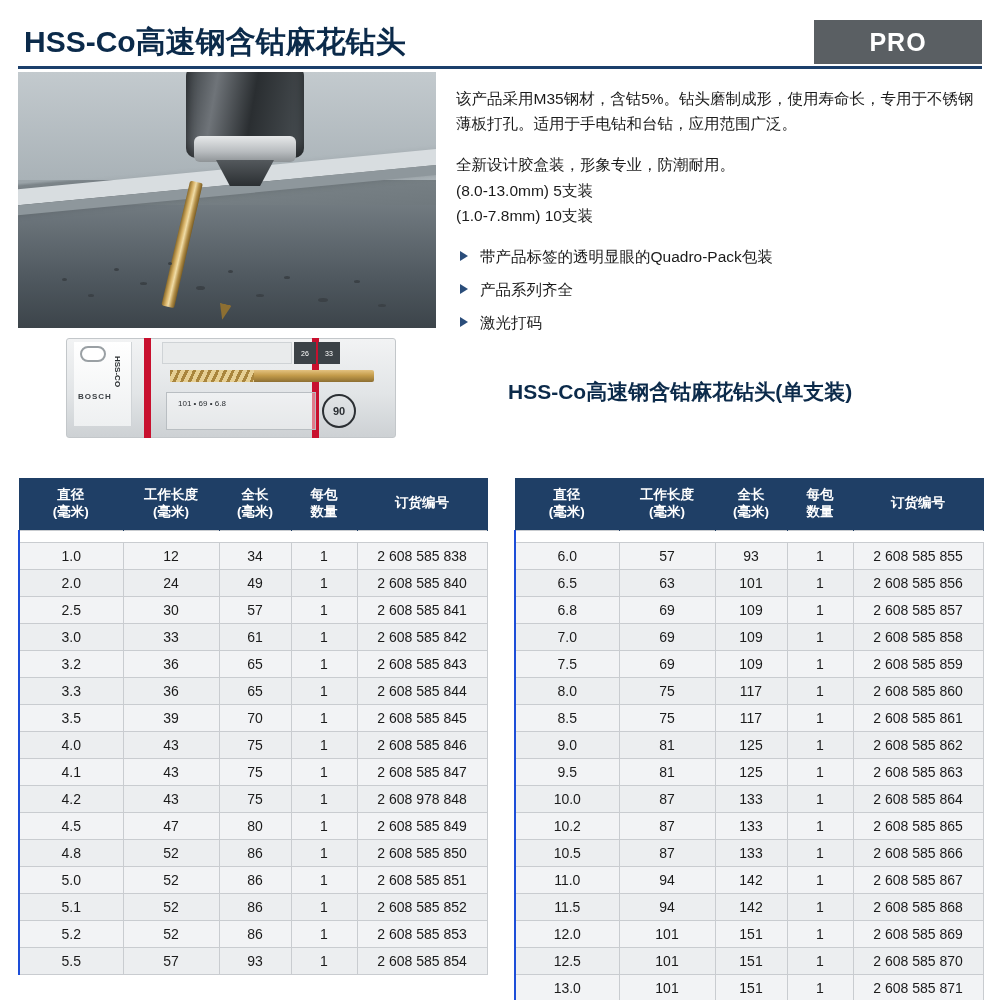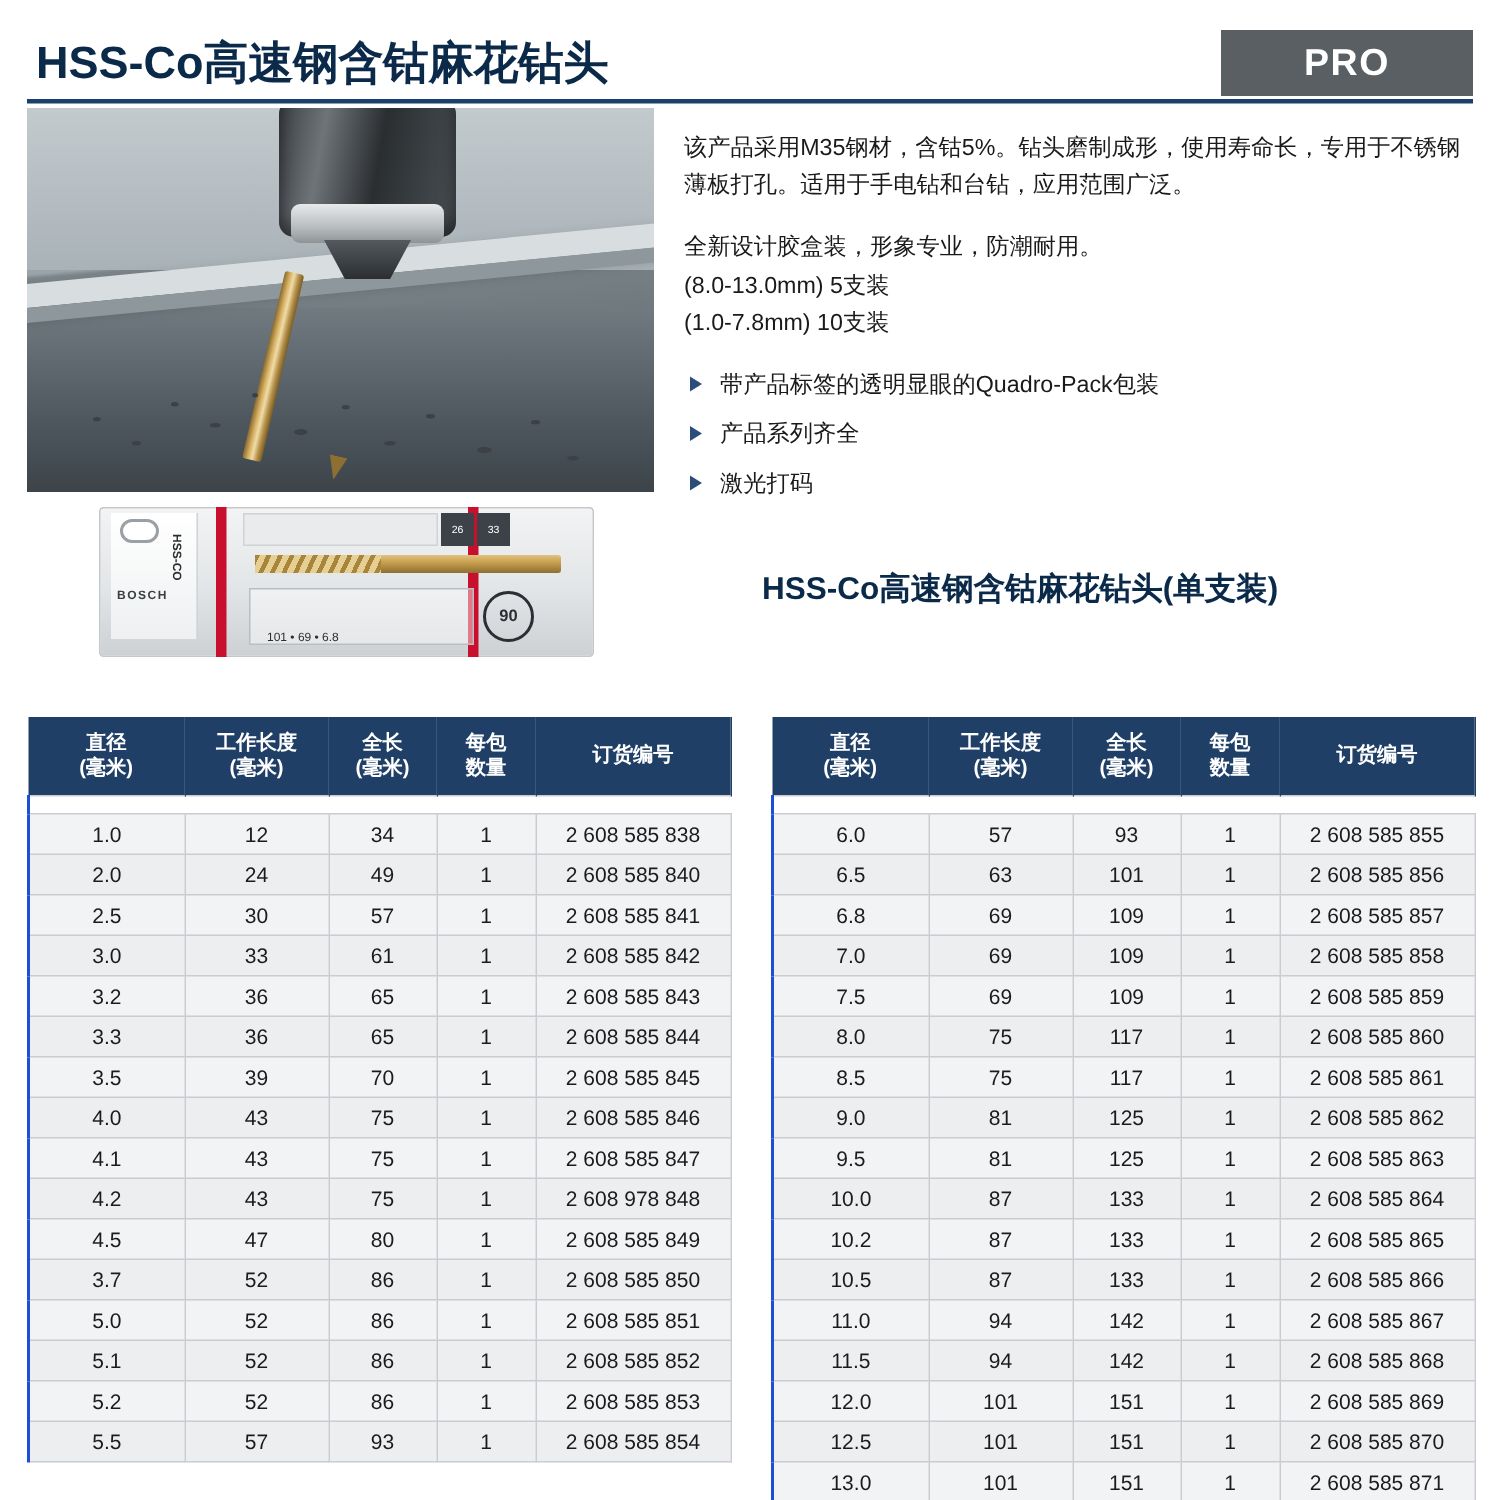--- a/index.html
+++ b/index.html
@@ -239,21 +239,21 @@
     width: 84px; height: 12px;
     background: repeating-linear-gradient(115deg, #a9853c 0 3px, #e6cf93 3px 7px);
   }
   .pack-dimbox {
     position: absolute; left: 100px; top: 58px;
     width: 150px; height: 38px;
     border: 1px solid #b9bec2;
     background: rgba(255,255,255,.45);
   }
   .pack-dim-text {
-    position: absolute; left: 112px; top: 86px;
+    position: absolute; left: 112px; top: 65px;
     font-size: 8px; color: #2b2f33; text-align: right;
   }
   .pack-circle {
     position: absolute; left: 256px; top: 60px;
     width: 34px; height: 34px;
     border: 2px solid #2b2f33;
     border-radius: 50%;
     display: flex; align-items: center; justify-content: center;
     font-size: 11px; font-weight: bold; color: #2b2f33;
   }
@@ -511,21 +511,21 @@
             <td>2 608 978 848</td>
           </tr>
         <tr>
             <td>4.5</td>
             <td>47</td>
             <td>80</td>
             <td>1</td>
             <td>2 608 585 849</td>
           </tr>
         <tr>
-            <td>3.7</td>
+            <td>4.8</td>
             <td>52</td>
             <td>86</td>
             <td>1</td>
             <td>2 608 585 850</td>
           </tr>
         <tr>
             <td>5.0</td>
             <td>52</td>
             <td>86</td>
             <td>1</td>

